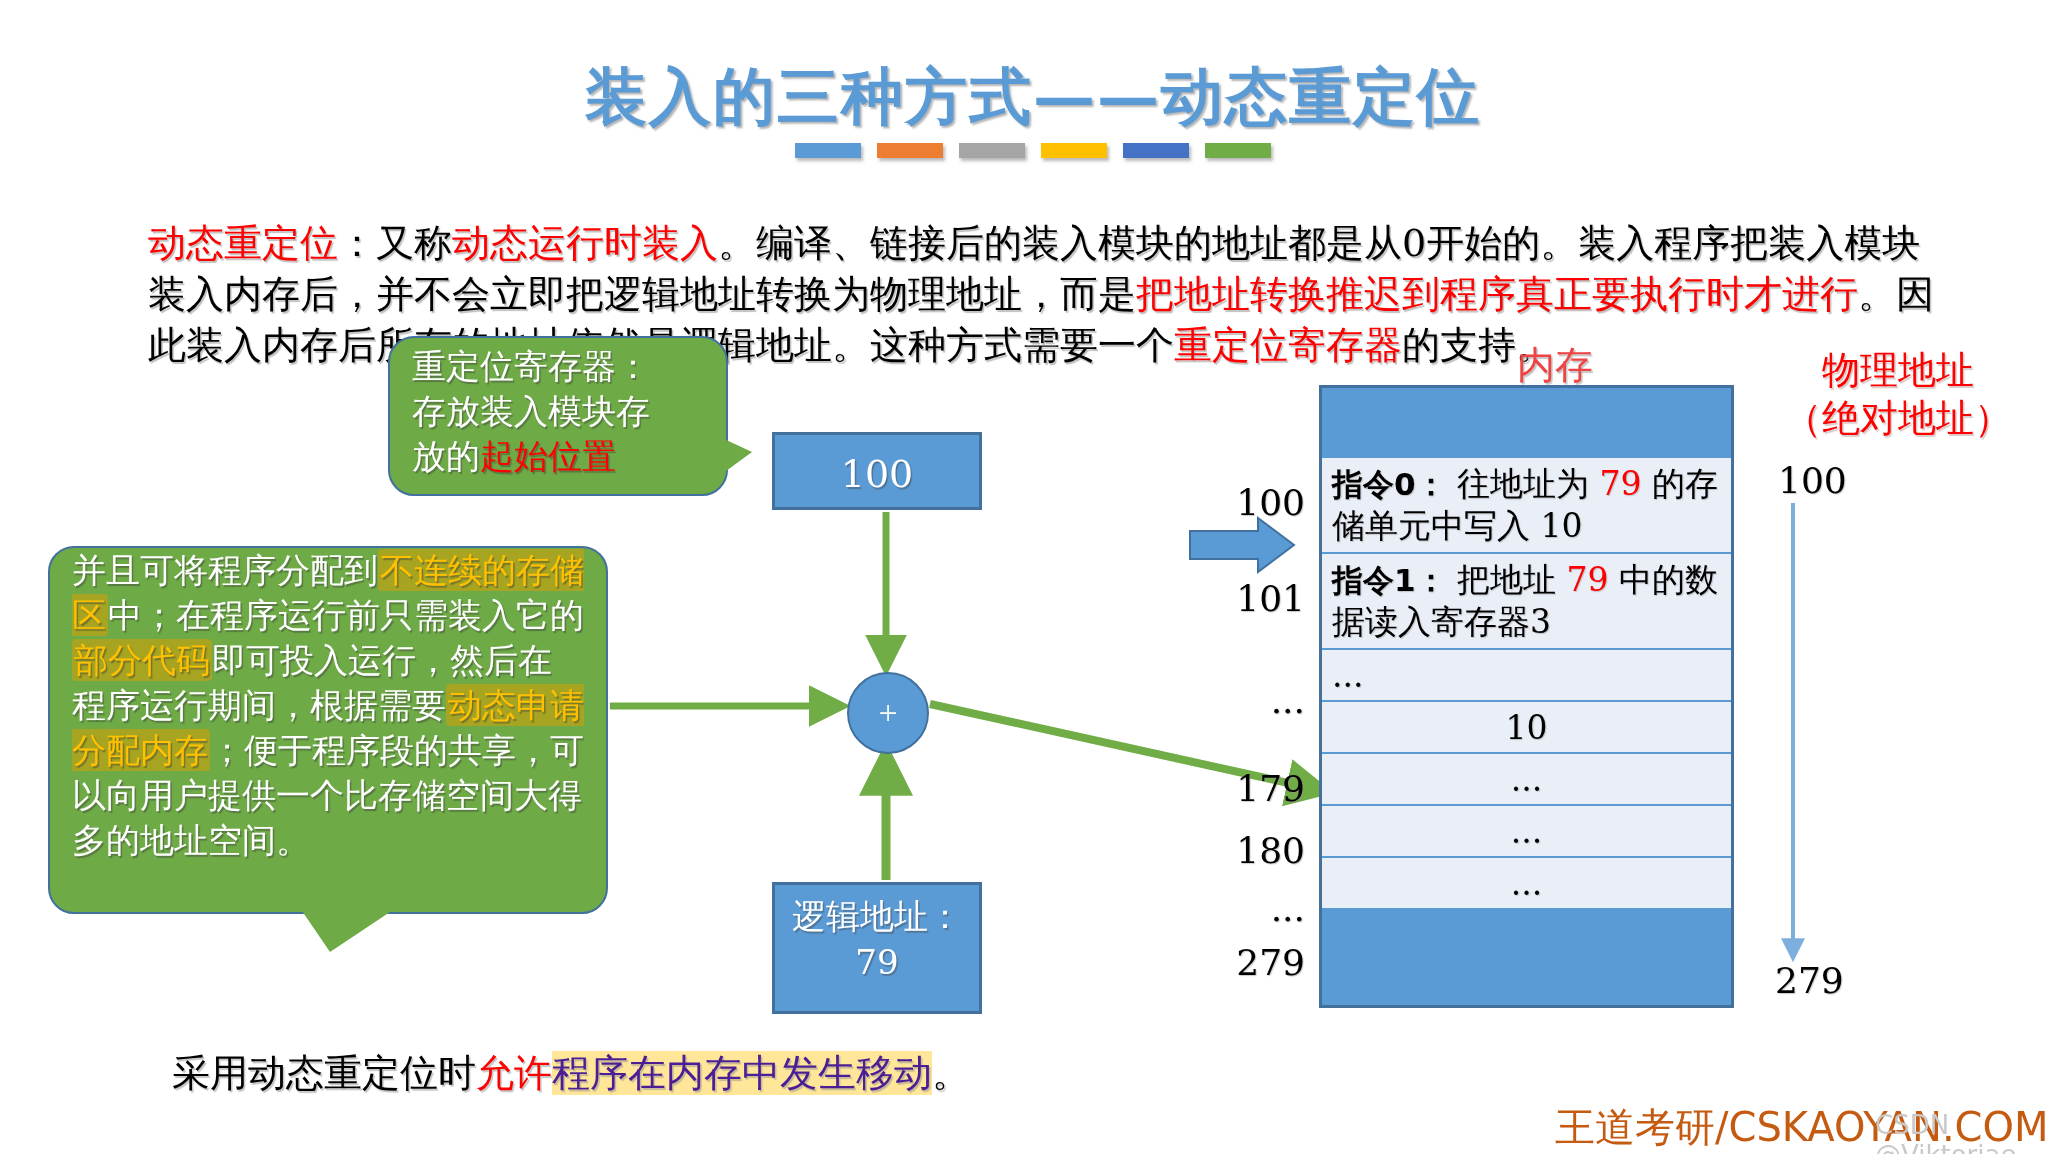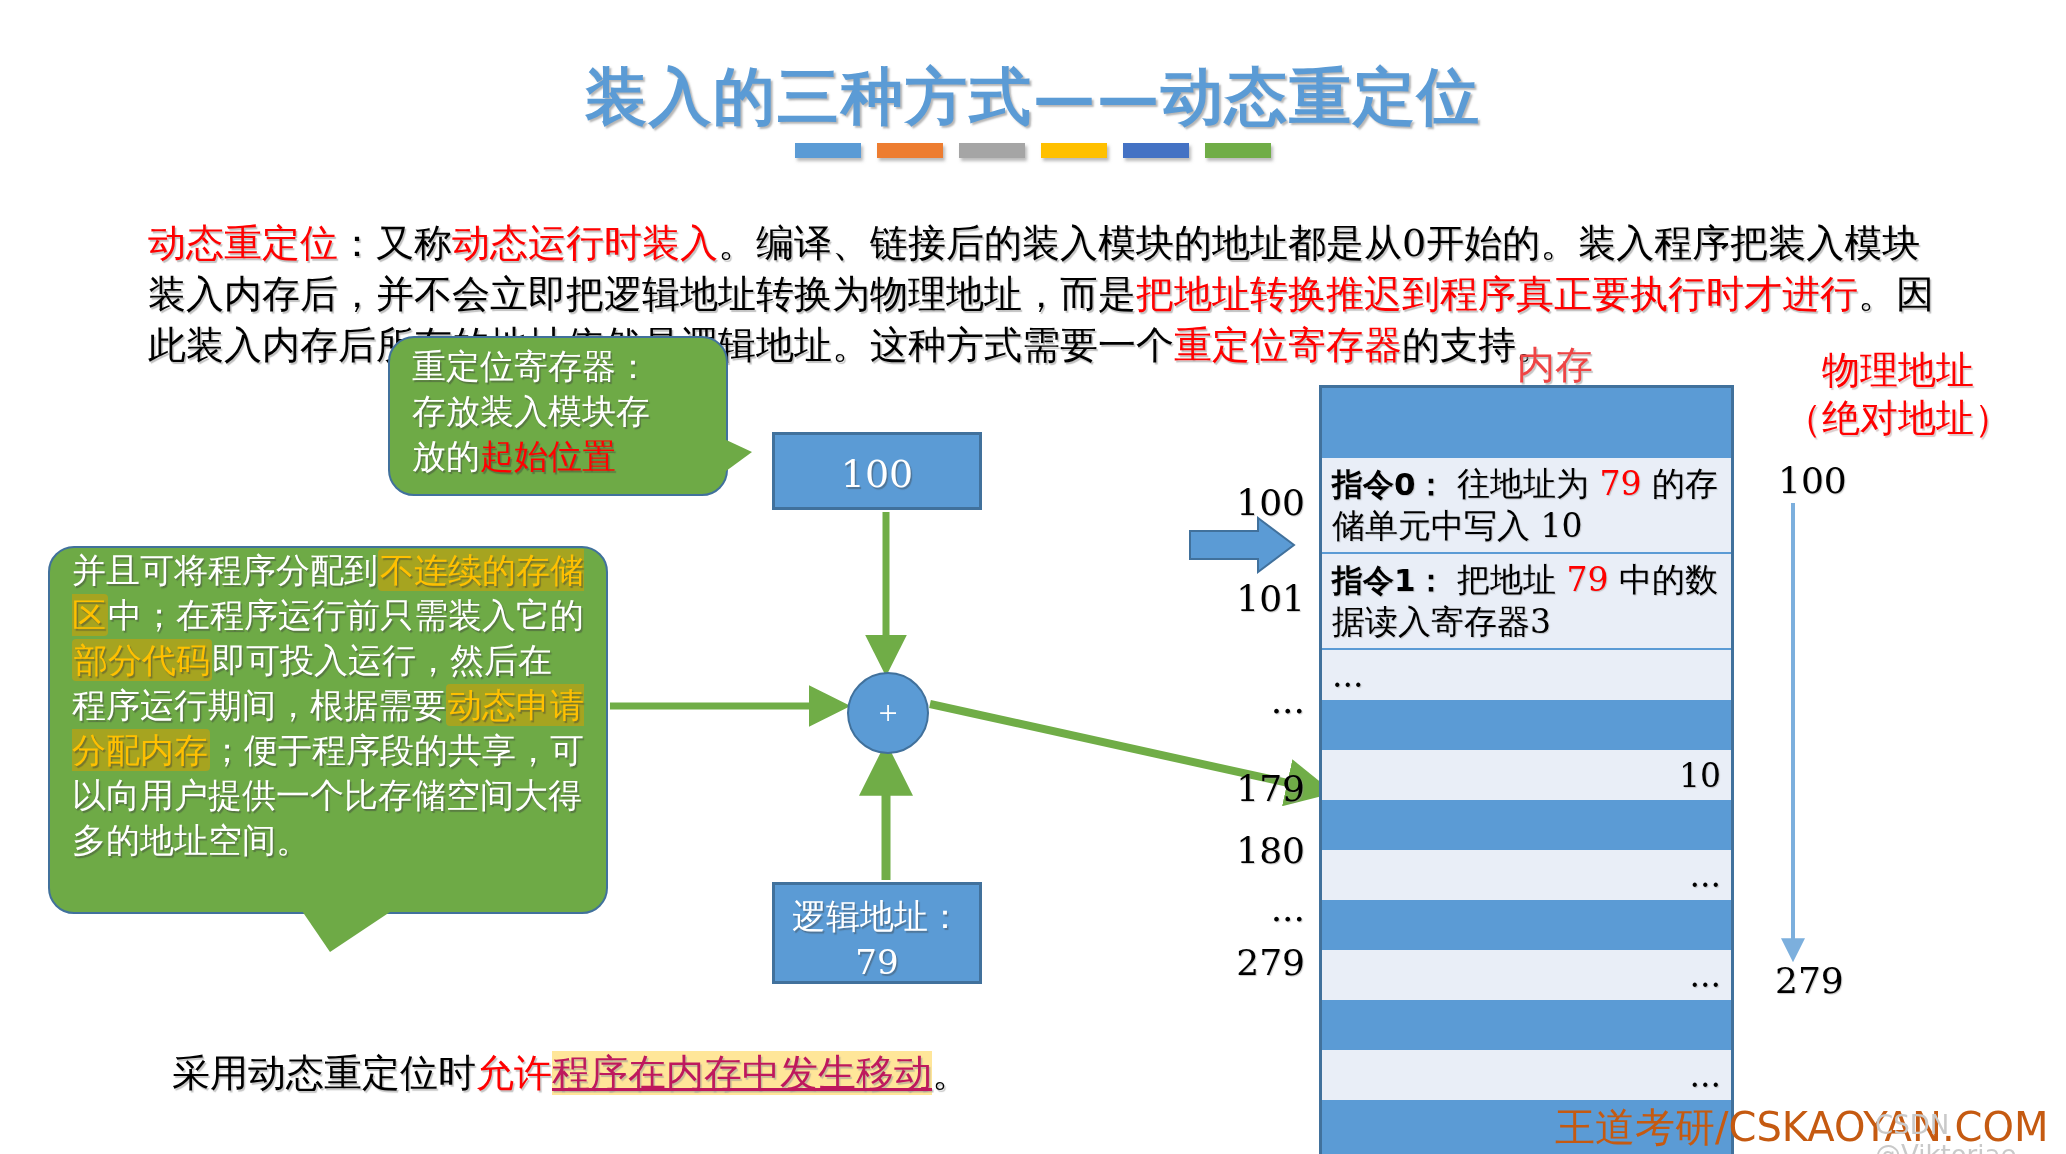--- a/index.html
+++ b/index.html
@@ -134,21 +134,21 @@
     top: 432px;
     width: 210px;
     height: 78px;
     line-height: 78px;
     font-size: 38px;
   }
   #box-logical-addr {
     left: 772px;
     top: 882px;
     width: 210px;
-    height: 102px;
+    height: 132px;
     font-size: 34px;
     line-height: 46px;
     padding-top: 8px;
   }
   #adder-circle {
     position: absolute;
     left: 847px;
     top: 672px;
     width: 78px;
     height: 78px;
@@ -187,21 +187,21 @@
     border-bottom: 2px solid #5B9BD5;
     background: #E9EEF7;
     font-size: 33px;
     line-height: 42px;
     color: #000;
     font-family: "DejaVu Serif", "Liberation Serif", serif;
     text-shadow: 1px 1px 1px rgba(150,150,150,0.5);
     padding: 5px 10px;
   }
   .mem-row.blank { background: #5B9BD5; border-bottom: none; }
-  .mem-row.center { text-align: right; margin-top: 48px; }
+  .mem-row.center { text-align: center; }
   .mem-row .r { color: #FF0000; }
   .mem-row b { font-family: "DejaVu Sans", "Liberation Sans", sans-serif; font-size: 31px; margin-top: 36px;}
 
   .addr-label {
     position: absolute;
     width: 120px;
     text-align: right;
     font-size: 36px;
     color: #000;
     font-family: "DejaVu Serif", "Liberation Serif", serif;
@@ -235,21 +235,21 @@
   #bottom-note {
     position: absolute;
     left: 172px;
     top: 1048px;
     font-size: 38px;
     color: #000;
     font-family: "DejaVu Serif", "Liberation Serif", serif;
     text-shadow: 1.5px 1.5px 1px rgba(150,150,150,0.55);
   }
   #bottom-note .r { color: #FF0000; }
-  #bottom-note .hl { background: #FFE699; color: #be185d; text-decoration: underline; }
+  #bottom-note .hl { background: #FFE699; color: #4c1d95; }
 
   #footer-brand {
     position: absolute;
     left: 1555px;
     top: 1100px;
     font-size: 40px;
     color: #C55A11;
     font-family: "DejaVu Sans", "Liberation Sans", sans-serif;
   }
   #watermark {

